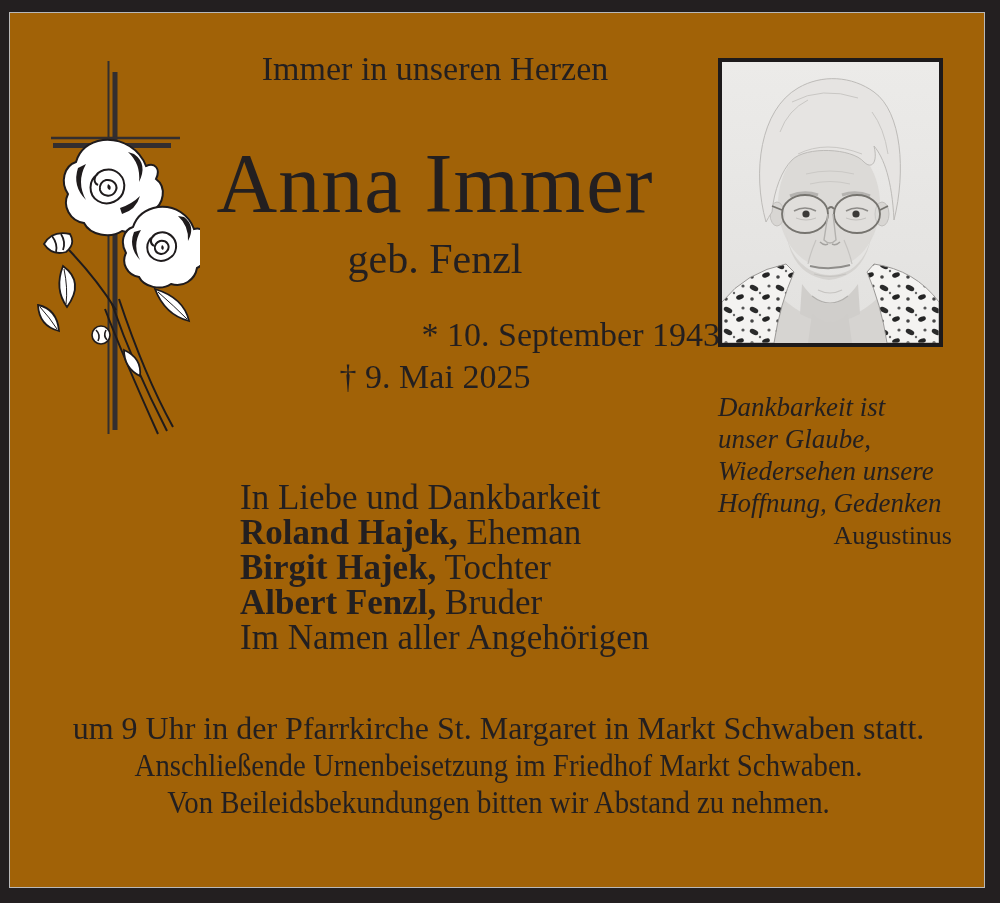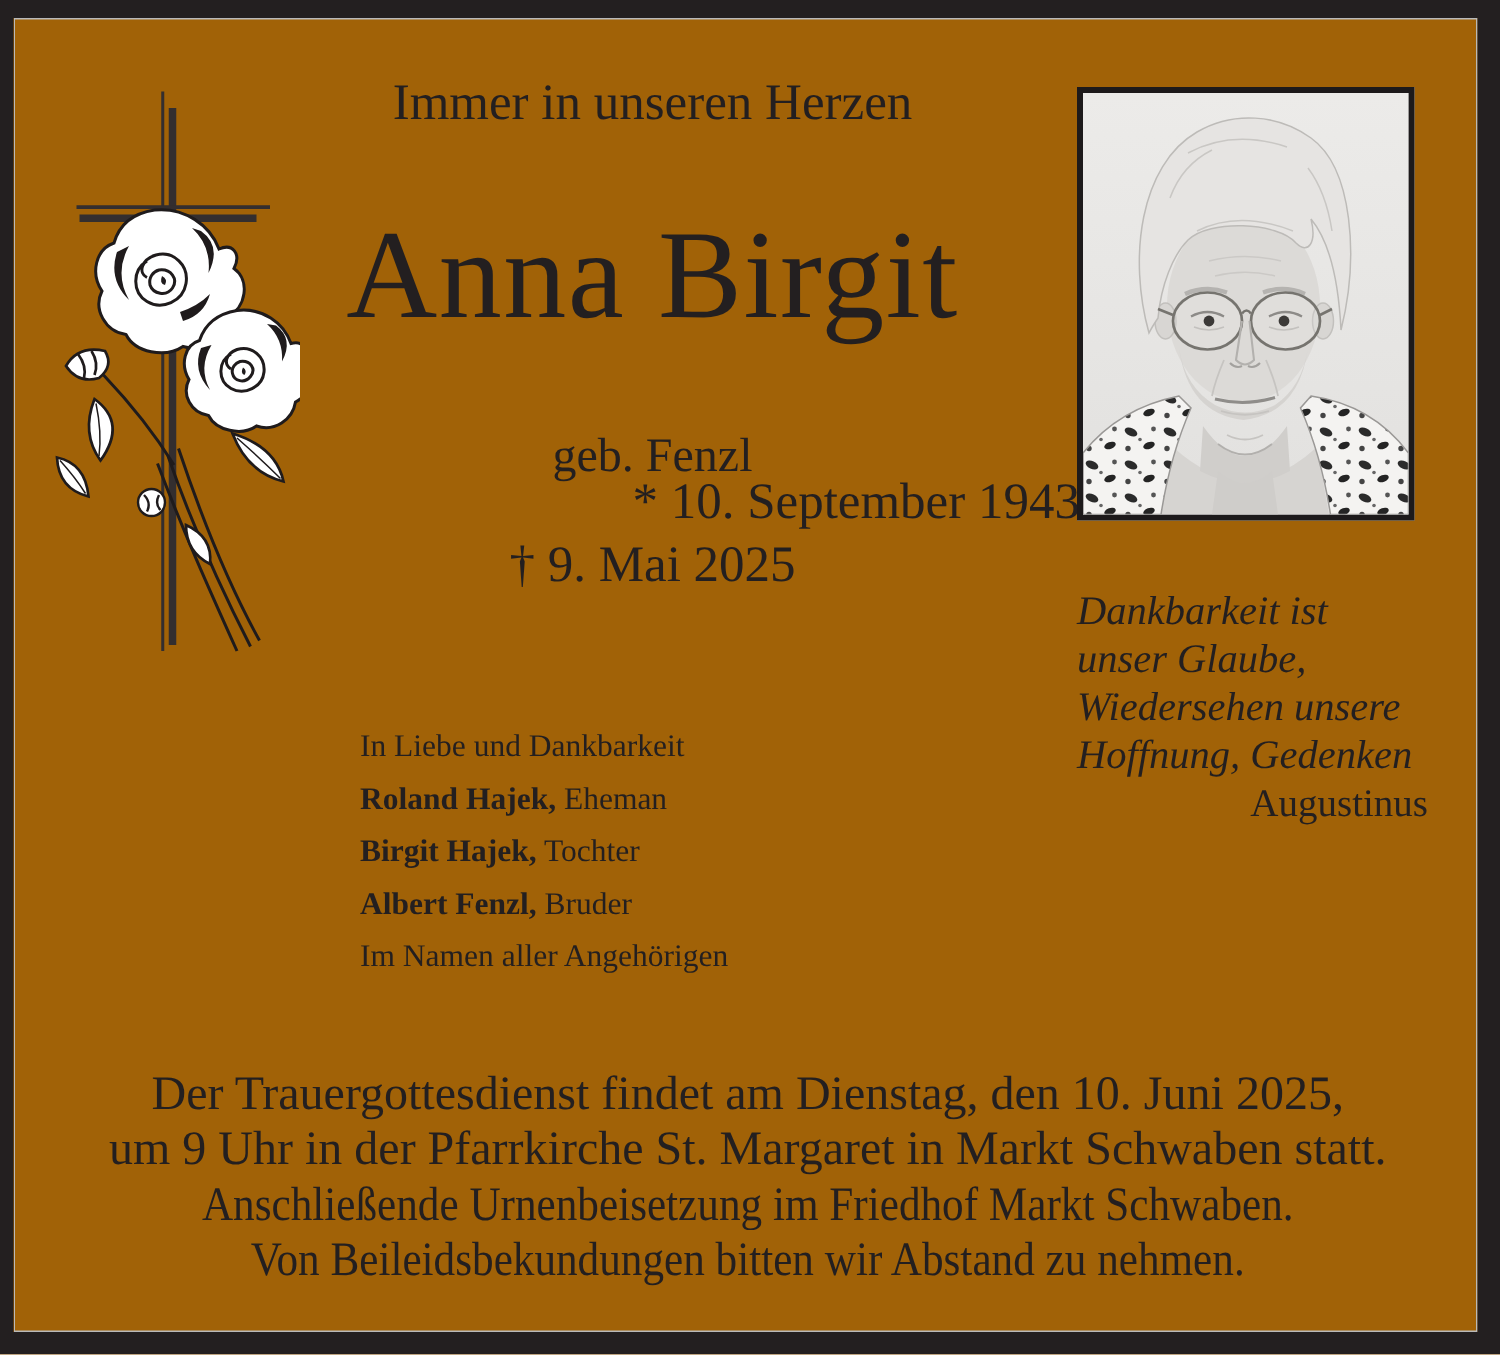--- a/index.html
+++ b/index.html
@@ -11,32 +11,32 @@
   .frame{
     position:absolute;inset:0;box-sizing:border-box;
     border-top:12px solid #231f20;border-left:9px solid #231f20;
     border-right:15px solid #231f20;border-bottom:15px solid #231f20;
     box-shadow:inset 0 0 0 1px #b9b9b9;
     pointer-events:none;
   }
   .abs{position:absolute;}
   .header-line{left:150px;top:52px;width:570px;text-align:center;font-size:34px;line-height:34px;}
   .name{left:120px;top:142px;width:630px;text-align:center;font-size:84px;line-height:84px;letter-spacing:1px;}
-  .maiden{left:150px;top:243px;width:570px;text-align:center;font-size:32px;line-height:33px;margin-top:44px;}
+  .maiden{left:150px;top:243px;width:570px;text-align:center;font-size:42px;line-height:33px;}
   .birth{left:150px;top:318px;width:570px;text-align:right;font-size:34px;line-height:34px;}
   .death{left:150px;top:360px;width:570px;text-align:center;font-size:34px;line-height:34px;}
   .illustration{left:28px;top:58px;width:172px;height:385px;}
   .photo{
     left:718px;top:58px;width:217px;height:281px;
     border:4px solid #1d1a1b;background:#e9e8e6;
   }
   .photo svg{display:block;width:100%;height:100%;}
   .quote{left:718px;top:391px;width:240px;font-size:27px;line-height:32px;font-style:italic;}
   .quote-attr{text-align:right;padding-right:6px;font-style:normal;font-size:26px;line-height:32px;margin-top:1px;}
-  .family{left:240px;top:480px;width:460px;font-size:21px;line-height:35px;}
+  .family{left:240px;top:480px;width:460px;font-size:35px;line-height:35px;}
   .family .b{font-weight:bold;}
   .service{left:12px;top:710px;width:973px;text-align:center;font-size:32px;line-height:37px;}
   .service .cond{transform:scaleX(0.9);transform-origin:50% 50%;}
 </style>
 </head>
 <body>
 
 <div class="page">
   <div class="frame"></div>
 
@@ -98,21 +98,21 @@
       </g>
 
       <g stroke="#1f1b1c" stroke-width="1.6" fill="#ffffff">
         <circle cx="73" cy="277" r="9"></circle>
         <path d="M68,272 Q73,277 70,283 M78,272 Q75,278 79,282"></path>
       </g>
     </svg>
   </div>
 
   <div class="abs header-line">Immer in unseren Herzen</div>
-  <div class="abs name">Anna Birgit</div>
+  <div class="abs name">Anna Immer</div>
   <div class="abs maiden">geb. Fenzl</div>
   <div class="abs birth">* 10. September 1943</div>
   <div class="abs death">† 9. Mai 2025</div>
 
   <div class="abs photo">
     <svg viewBox="0 0 217 281" xmlns="http://www.w3.org/2000/svg">
       <defs>
         <pattern id="leo" width="26" height="22" patternUnits="userSpaceOnUse">
           <rect width="26" height="22" fill="#f4f3f1"></rect>
           <ellipse cx="6" cy="6" rx="4.5" ry="2.6" fill="#2b2b2b" transform="rotate(25 6 6)"></ellipse>
@@ -196,18 +196,17 @@
 
   <div class="abs family">
     <div>In Liebe und Dankbarkeit</div>
     <div><span class="b">Roland Hajek,</span> <span>Eheman</span></div>
     <div><span class="b">Birgit Hajek,</span> <span>Tochter</span></div>
     <div><span class="b">Albert Fenzl,</span> <span>Bruder</span></div>
     <div>Im Namen aller Angehörigen</div>
   </div>
 
   <div class="abs service">
-    <div>Der Trauergottesdienst findet am Dienstag, den 10. Juni 2025,</div>
     <div>um 9 Uhr in der Pfarrkirche St. Margaret in Markt Schwaben statt.</div>
     <div class="cond">Anschließende Urnenbeisetzung im Friedhof Markt Schwaben.</div>
     <div class="cond">Von Beileidsbekundungen bitten wir Abstand zu nehmen.</div>
   </div>
 </div>
 
 </body></html>

